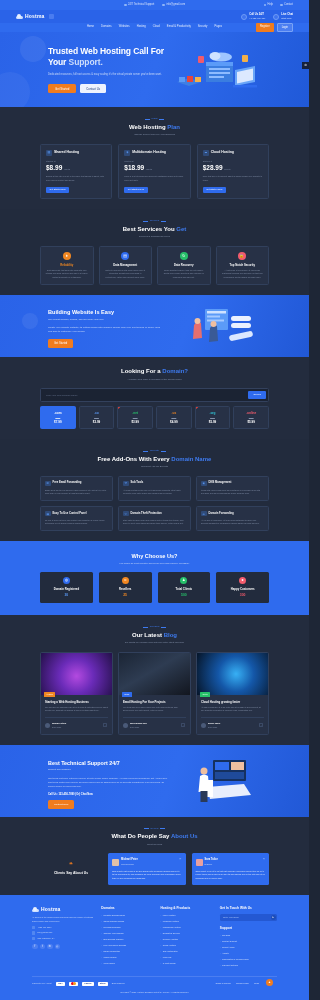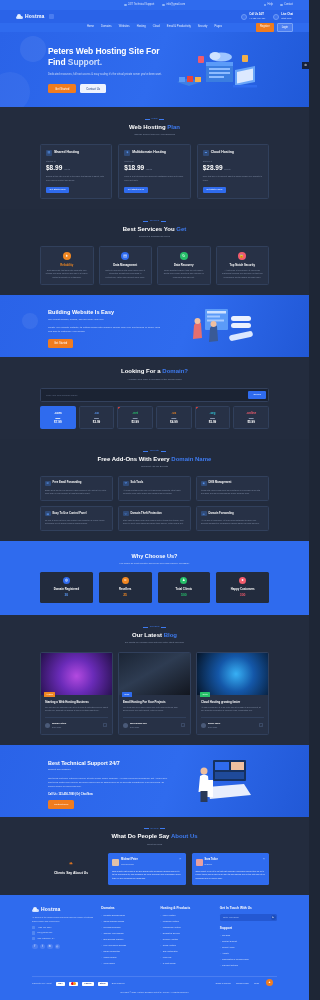--- a/index.html
+++ b/index.html
@@ -244,22 +244,22 @@
     <div class="btns">
       <span class="btn-reg">Register</span>
       <span class="btn-log">Login</span>
     </div>
   </div>
 
   <div class="hero">
     <div class="blob" style="width:26px;height:26px;left:20px;top:4px;"></div>
     <div class="blob" style="width:40px;height:40px;left:-10px;top:40px;background:rgba(255,255,255,.05);"></div>
     <h1>
-      <span>Peters Web Hosting Site For</span><br>
-      <span class="w">Find</span>
+      <span>Trusted Web Hosting Call For</span><br>
+      <span class="w">Your</span>
       <span class="l">Support.</span>
     </h1>
     <p>Dedicated resources, full root access &amp; easy scaling it's the virtual private server you've been want.</p>
     <div class="cta">
       <span class="cta-a">Get Started</span>
       <span class="cta-b">Contact Us</span>
     </div>
     <svg class="hero-art" viewBox="0 0 200 100">
       <ellipse cx="108" cy="22" rx="22" ry="9" fill="#9ec6ff"></ellipse>
       <ellipse cx="96" cy="20" rx="11" ry="8" fill="#cfe2ff"></ellipse>

